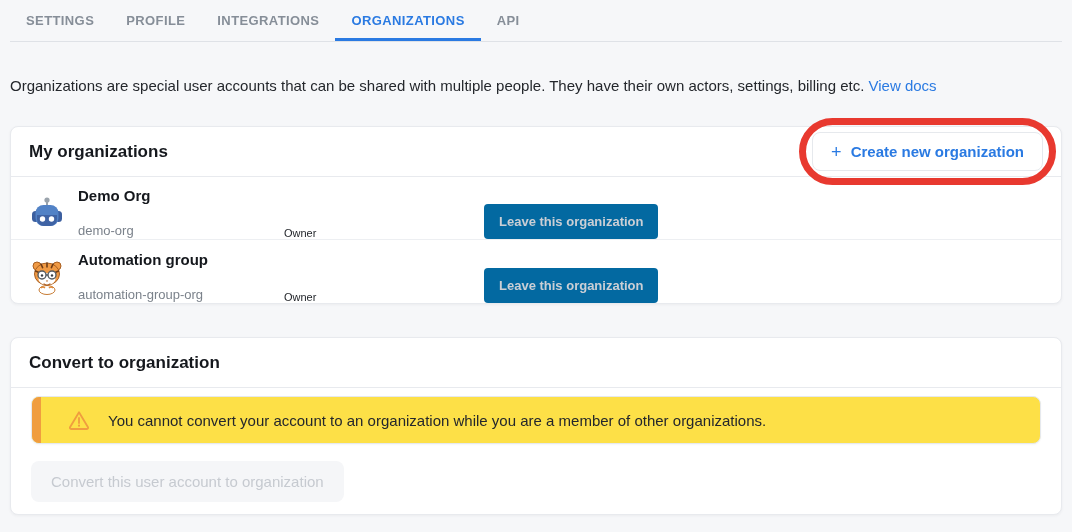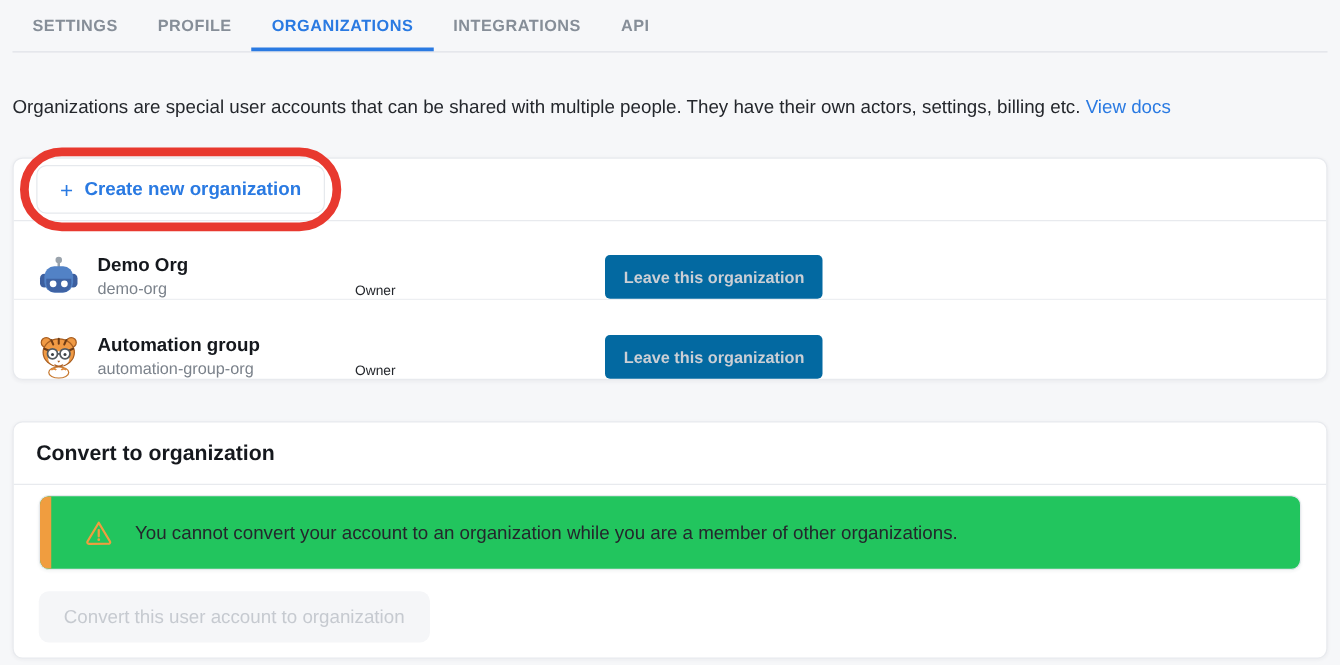--- a/index.html
+++ b/index.html
@@ -121,21 +121,21 @@
   .org-name {
     font-size: 15px;
     font-weight: bold;
     color: #15181d;
     line-height: 18px;
   }
   .org-slug {
     font-size: 13px;
     color: #7b828b;
     line-height: 16px;
-    margin-top: 1px;
+    margin-top: 18px;
   }
   .org-role {
     width: 200px;
     font-size: 11px;
     color: #24272c;
   }
   .leave-btn {
     background: #0369a1;
     border: none;
     border-radius: 4px;
@@ -147,22 +147,22 @@
     cursor: pointer;
   }
 
   
   .card-body { padding: 8px 20px 12px; }
   .warning-banner {
     display: flex;
     align-items: stretch;
     border: 1px solid #e6e9ed;
     border-radius: 8px;
-    background: #22c55e;
-    height: 60px;
+    background: #fde047;
+    height: 48px;
     overflow: hidden;
     box-shadow: 0 1px 2px rgba(30, 40, 60, 0.04);
   }
   .warning-accent {
     width: 9px;
     flex: none;
     background: #f09d3f;
   }
   .warning-content {
     display: flex;
@@ -183,31 +183,32 @@
     color: #c6cad0;
     cursor: pointer;
   }
 </style>
 </head>
 <body>
 
 <nav class="tabs">
   <div class="tab">SETTINGS</div>
   <div class="tab">PROFILE</div>
+  <div class="tab">INTEGRATIONS</div>
   <div class="tab active">ORGANIZATIONS</div>
-  <div class="tab">INTEGRATIONS</div>
   <div class="tab">API</div>
 </nav>
 
 <p class="intro"><span>Organizations are special user accounts that can be shared with multiple people. They have their own actors, settings, billing etc.</span>
   <a class="docs-link">View docs</a>
 </p>
 
 <section class="card">
   <div class="card-header">
+    <h2 class="card-title" style="margin:0">My organizations</h2>
     <div class="create-wrap">
       <button class="create-btn">
         <span class="plus">+</span>
         <span>Create new organization</span>
       </button>
       <div class="annotation-ring"></div>
     </div>
   </div>
 
   <div class="org-row">

